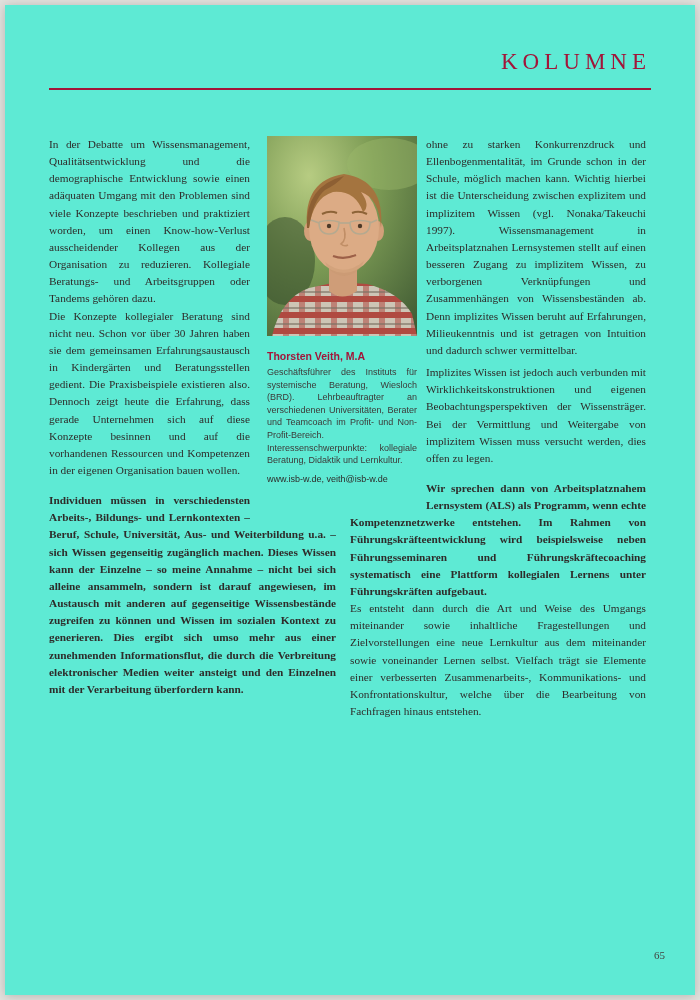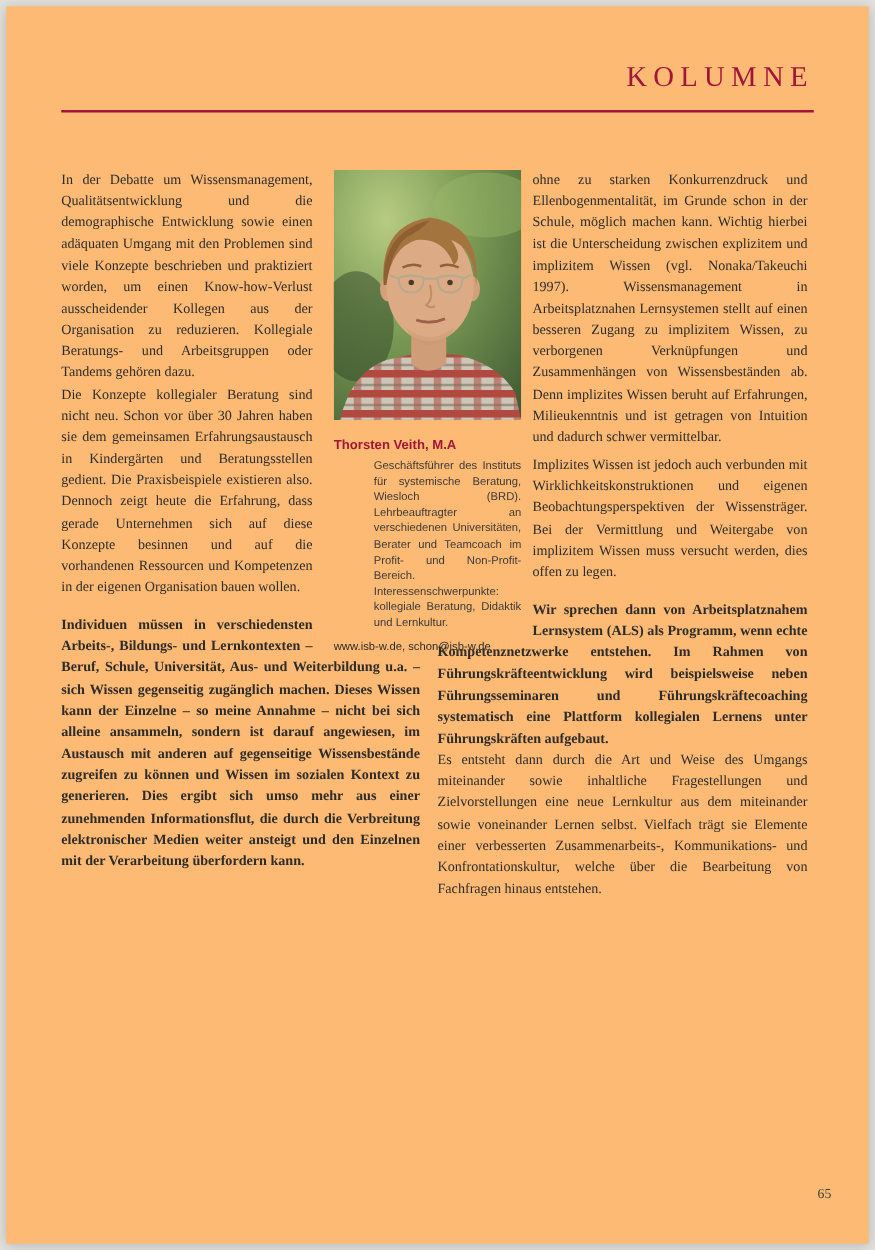--- a/index.html
+++ b/index.html
@@ -7,21 +7,21 @@
   body {
     background: #e3e1dd;
     font-family: "Liberation Serif", serif;
     position: relative;
     overflow: hidden;
   }
   .page {
     position: absolute;
     left: 5px; top: 5px;
     width: 690px; height: 990px;
-    background: #fdba74;
+    background: #5eead4;
     box-shadow: 0 1px 10px rgba(0,0,0,0.20);
     padding: 30px 44px 0 44px;
   }
   .header-label {
     text-align: right;
     color: #a21539;
     font-size: 23px;
     letter-spacing: 5px;
     margin-top: 14px;
     font-family: "Liberation Serif", serif;
@@ -73,21 +73,20 @@
     margin-top: 14px;
   }
   .author-bio {
     font-family: "Liberation Sans", sans-serif;
     font-size: 9px;
     line-height: 1.4;
     color: #3c3a38;
     text-align: justify;
     margin-top: 4px;
     hyphens: auto;
-    margin-left: 32px;
   }
   .author-links {
     font-family: "Liberation Sans", sans-serif;
     font-size: 9px;
     color: #2e2c2a;
     margin-top: 7px;
   }
   .page-number {
     position: absolute;
     right: 30px; bottom: 34px;
@@ -157,21 +156,21 @@
         </g>
         <circle cx="62" cy="90" r="2.2" fill="#4c3a28"></circle>
         <circle cx="93" cy="90" r="2.2" fill="#4c3a28"></circle>
         <path d="M77 92 Q80 104 74 108 Q77 111 81 109" stroke="#c08e66" stroke-width="1.6" fill="none"></path>
         <path d="M66 120 Q77 124 89 119" stroke="#9c6048" stroke-width="2.2" fill="none"></path>
         <path d="M58 126 Q77 142 97 125 Q92 138 77 140 Q62 138 58 126 Z" fill="#c89a72" opacity="0.45"></path>
       </svg>
       <figcaption>
         <div class="author-name">Thorsten Veith, M.A</div>
         <p class="author-bio" lang="de">Geschäftsführer des Instituts für systemische Beratung, Wiesloch (BRD). Lehrbeauftragter an verschiedenen Universitäten, Berater und Teamcoach im Profit- und Non-Profit-Bereich. Interessenschwerpunkte: kollegiale Beratung, Didaktik und Lernkultur.</p>
-        <p class="author-links">www.isb-w.de, schon@isb-w.de</p>
+        <p class="author-links">www.isb-w.de, veith@isb-w.de</p>
       </figcaption>
     </figure>
 
   </div>
 
   <div class="page-number">65</div>
 
 </div>
 
 </body></html>

